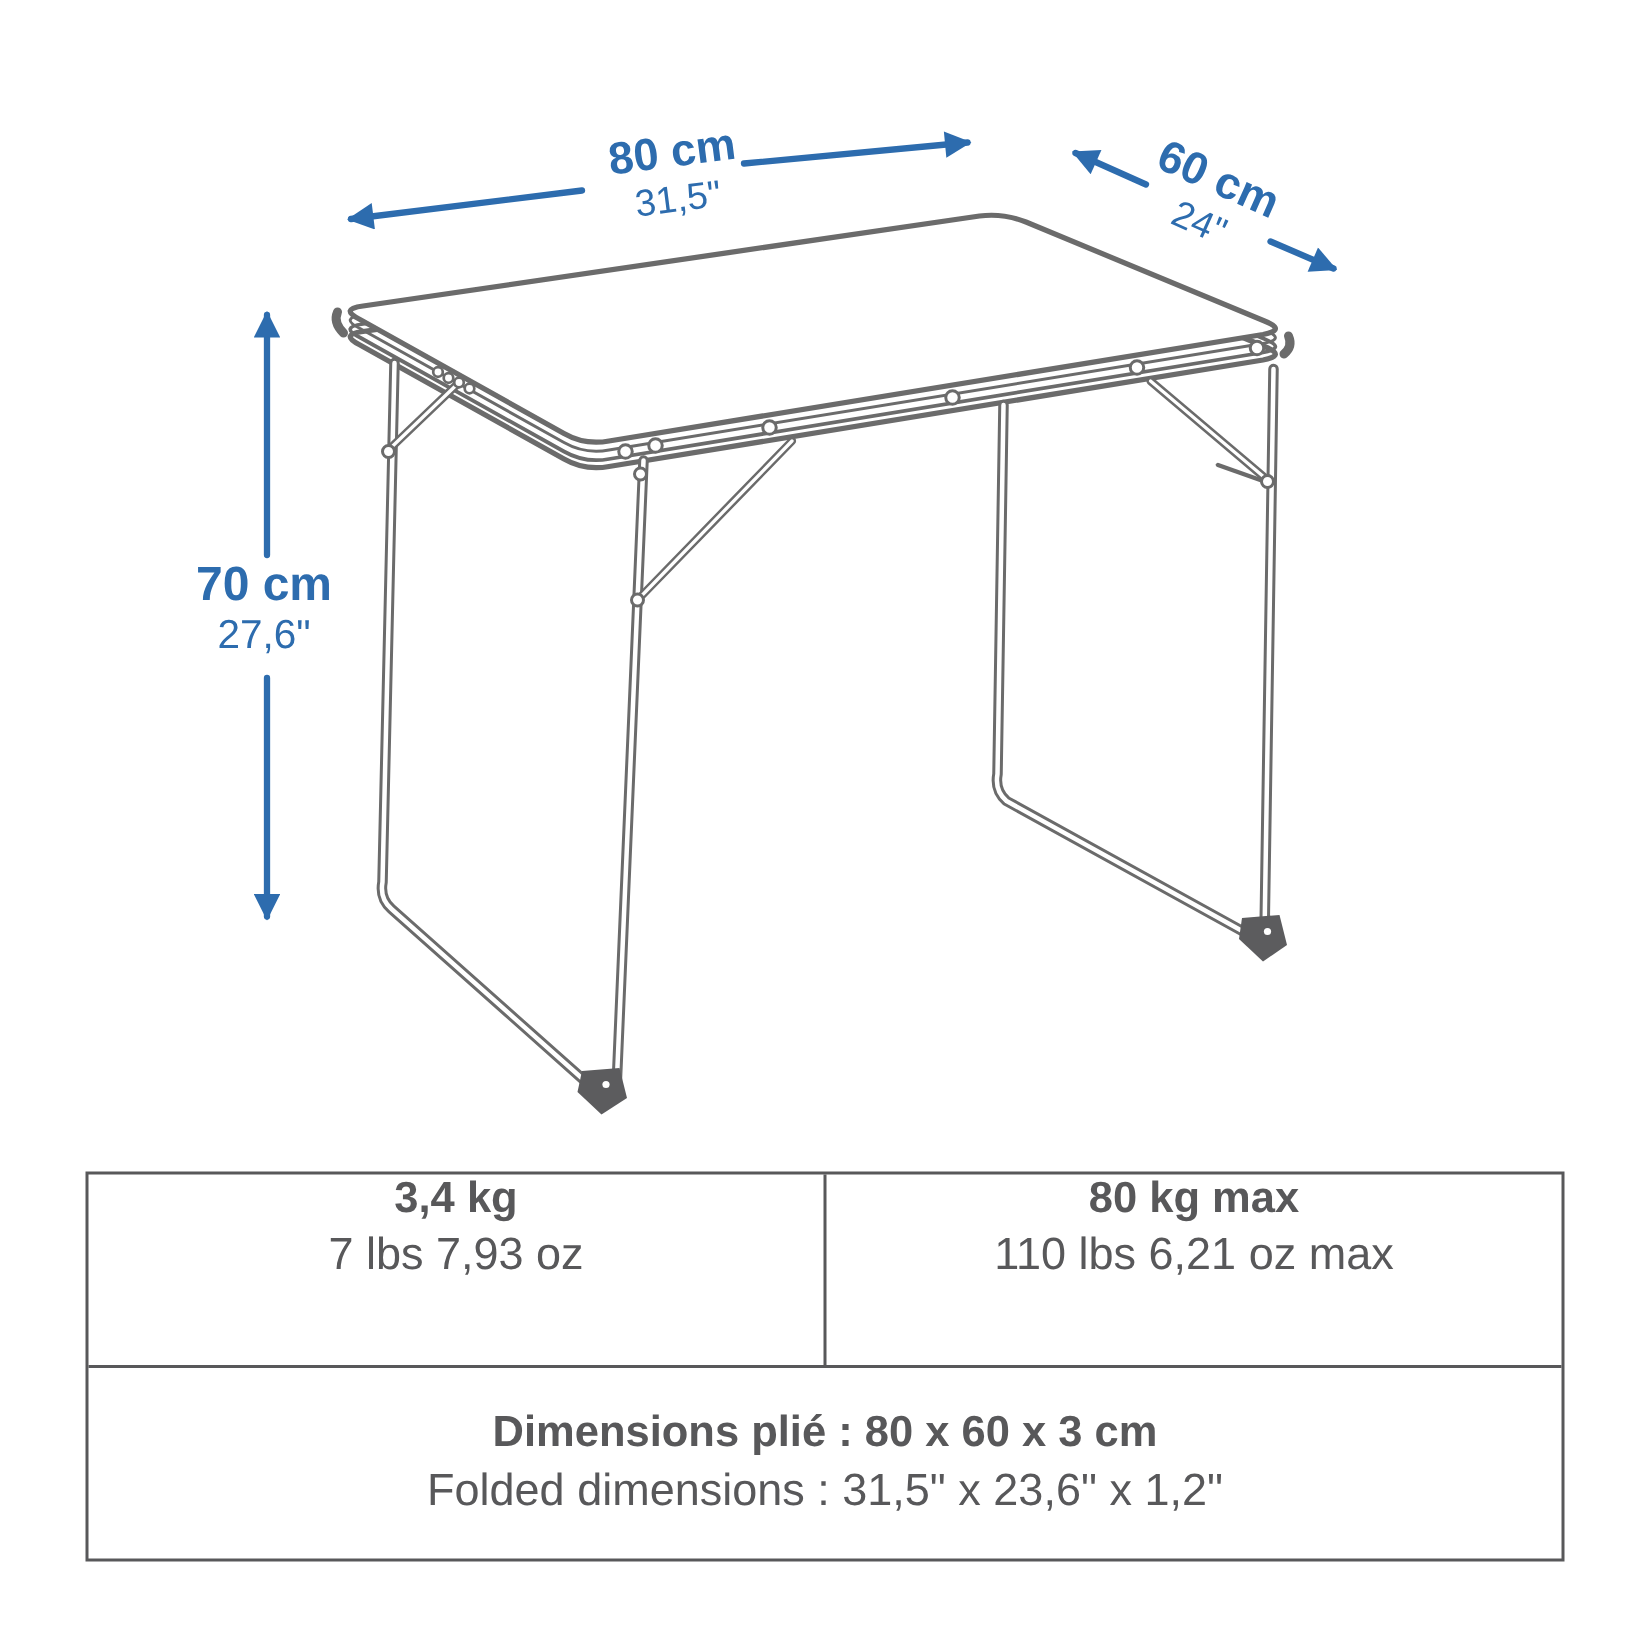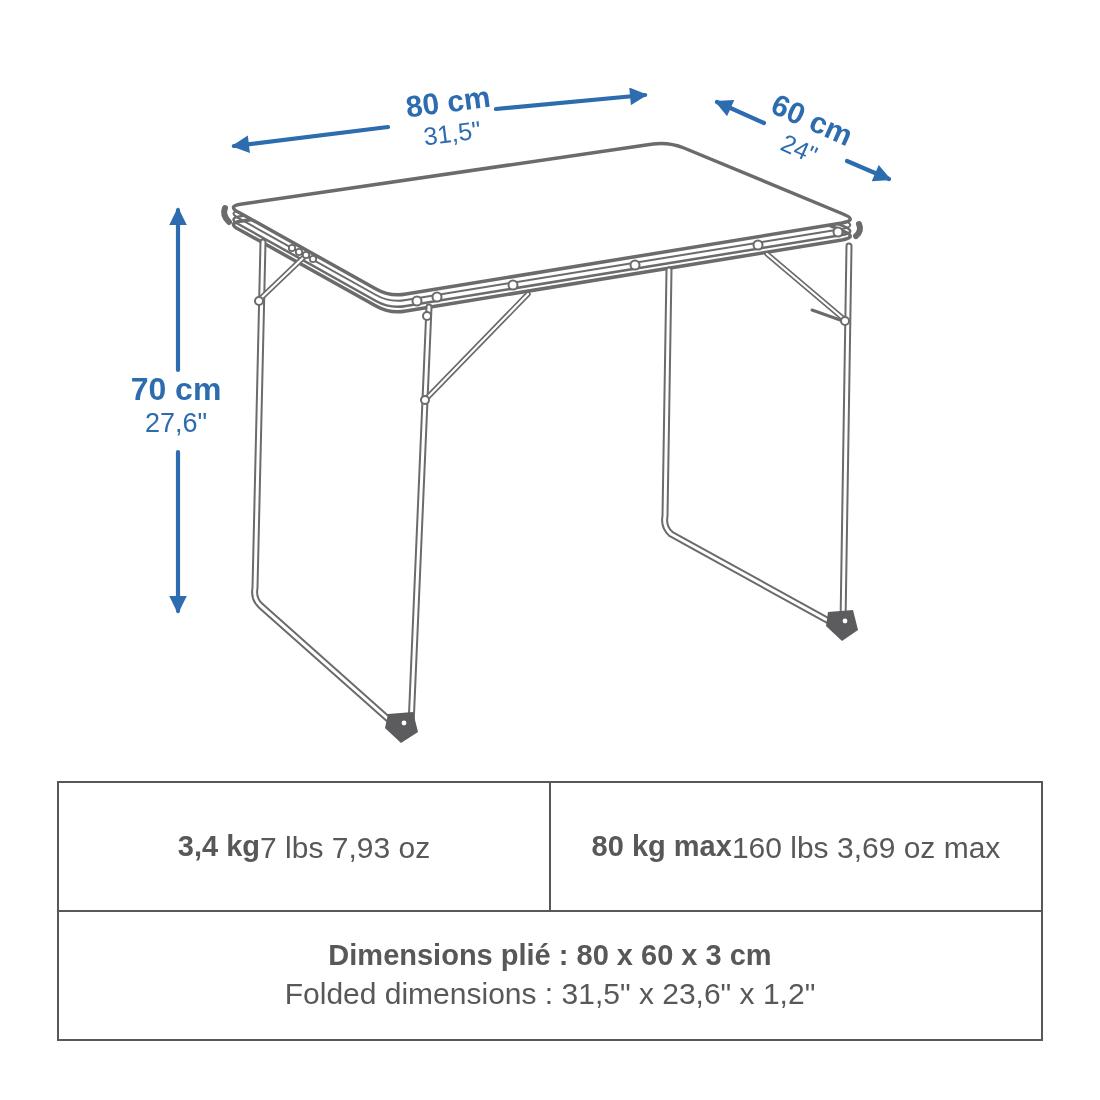--- a/index.html
+++ b/index.html
@@ -42,21 +42,21 @@
   .dim-height .imperial{font-size:27px;}
 
   
   .spec-table{
     position:absolute;left:57px;top:781px;width:986px;height:260px;
     border:2px solid var(--ink);box-sizing:border-box;display:flex;flex-direction:column;
     color:var(--ink);
   }
   .spec-row1{flex:1 1 50%;display:flex;border-bottom:2px solid var(--ink);min-height:0;}
   .spec-row2{flex:1 1 50%;display:flex;flex-direction:column;justify-content:center;align-items:center;min-height:0;}
-  .spec-cell{flex:1 1 50%;display:flex;justify-content:center;align-items:center;min-width:0;}
+  .spec-cell{flex:1 1 50%;display:flex;flex-direction:column;justify-content:flex-start;align-items:center;min-width:0;}
   .spec-cell + .spec-cell{border-left:2px solid var(--ink);}
   .spec-metric{font-weight:bold;font-size:29px;line-height:1.15;}
   .spec-imperial{font-size:30px;line-height:1.2;margin-top:3px;}
 </style>
 </head>
 <body>
 
 <div class="stage">
 
   <svg class="art" viewBox="0 0 1100 1100" aria-hidden="true">
@@ -163,21 +163,21 @@
   </div>
 
   <div class="spec-table">
     <div class="spec-row1">
       <div class="spec-cell">
         <div class="spec-metric">3,4 kg</div>
         <div class="spec-imperial">7 lbs 7,93 oz</div>
       </div>
       <div class="spec-cell">
         <div class="spec-metric">80 kg max</div>
-        <div class="spec-imperial">160 lbs 3,69 oz max</div>
+        <div class="spec-imperial">110 lbs 6,21 oz max</div>
       </div>
     </div>
     <div class="spec-row2">
       <div class="spec-metric">Dimensions plié : 80 x 60 x 3 cm</div>
       <div class="spec-imperial">Folded dimensions : 31,5" x 23,6" x 1,2"</div>
     </div>
   </div>
 
 </div>
 

